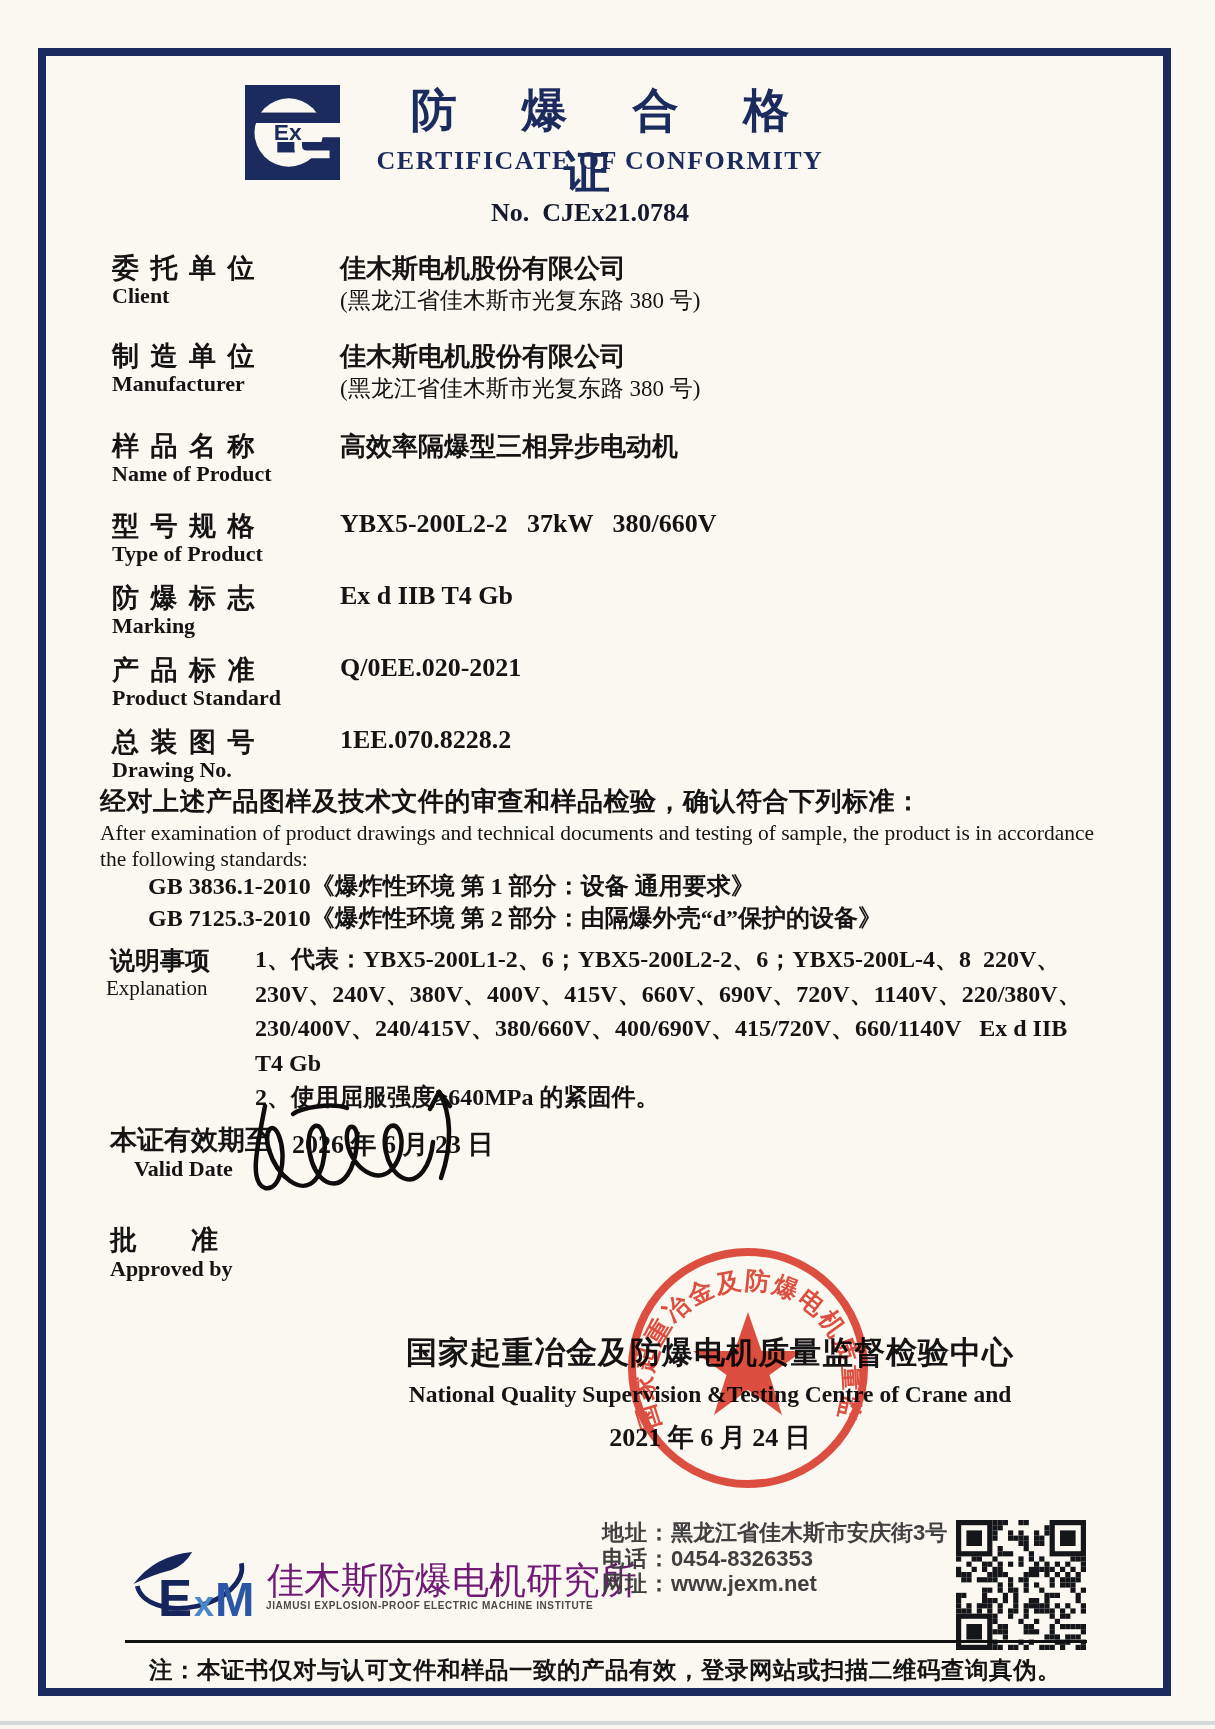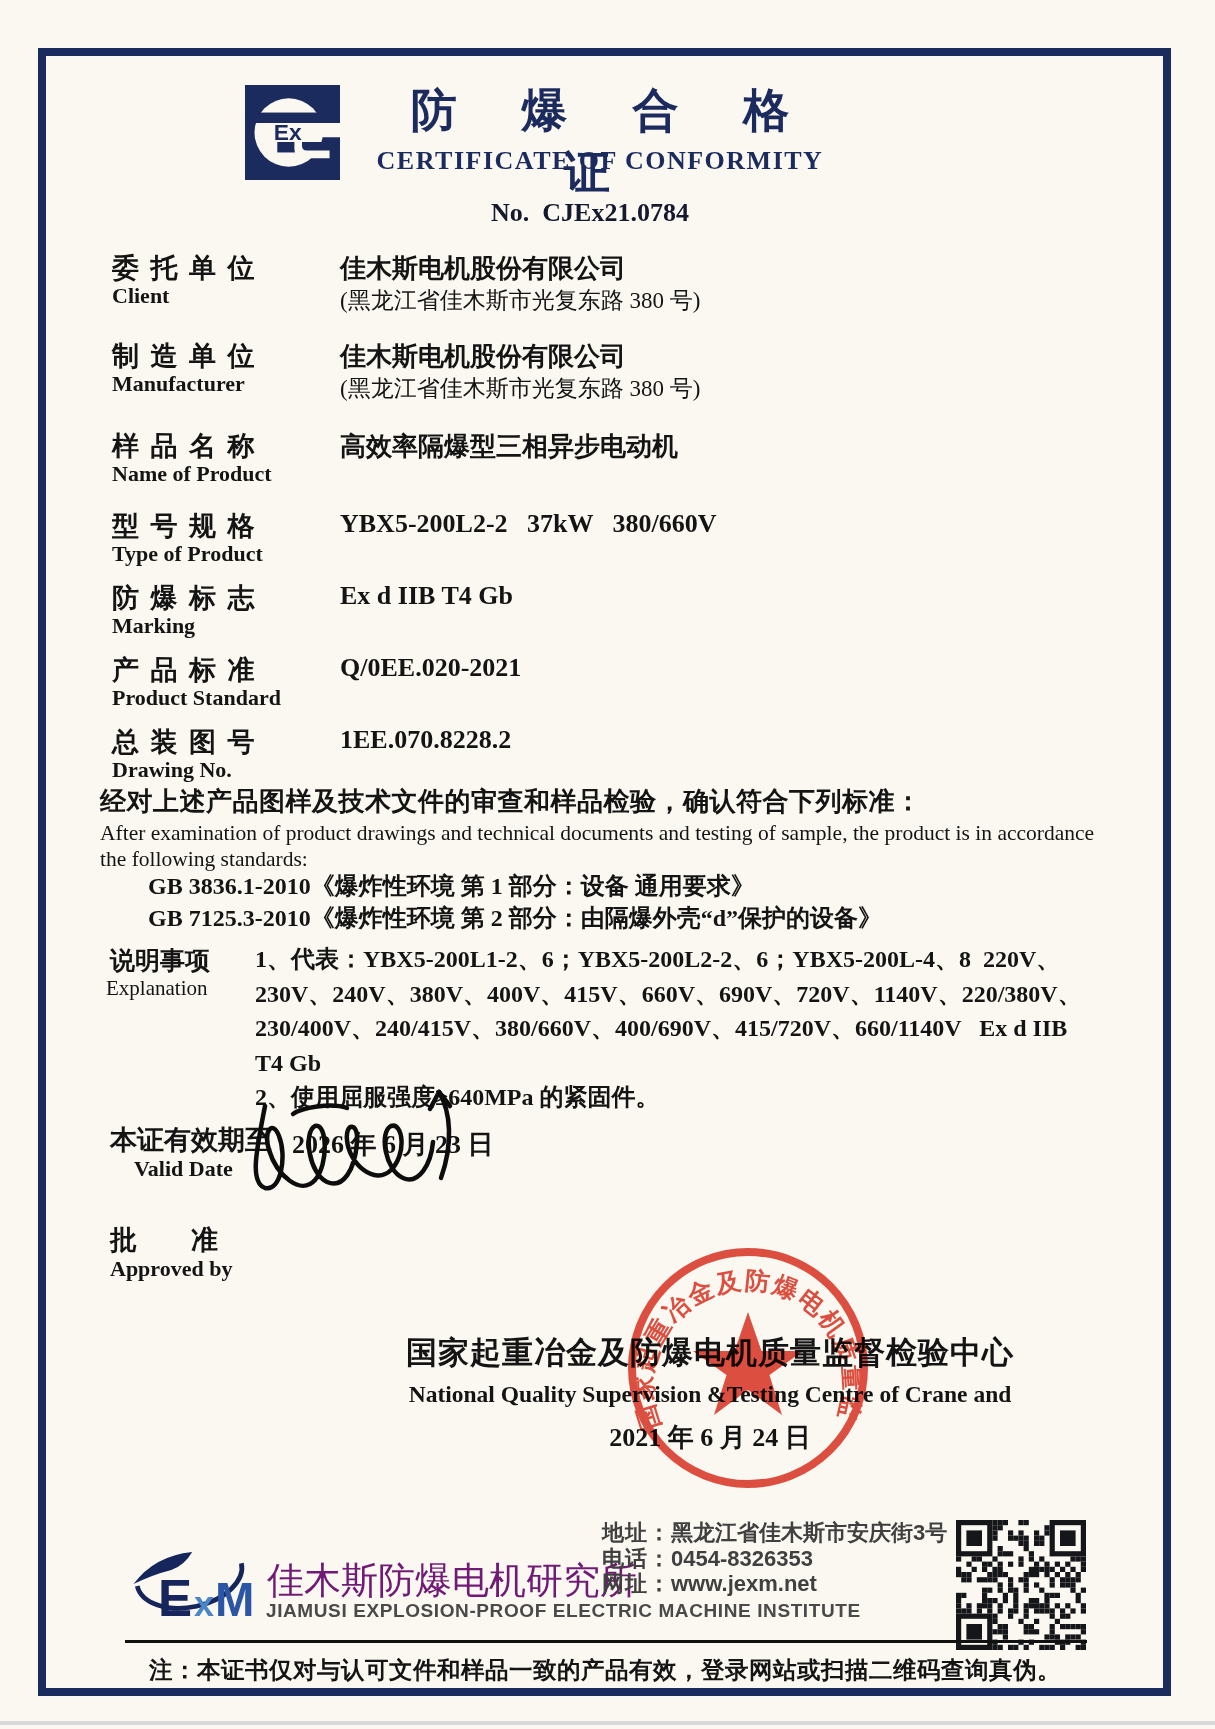--- a/index.html
+++ b/index.html
@@ -63,21 +63,21 @@
   
   .issuer{position:absolute;left:360px;top:1332px;width:700px;text-align:center;}
   .iss-zh{font-size:31px;font-weight:bold;letter-spacing:1px;}
   .iss-en{font-size:23.5px;font-weight:bold;line-height:30px;margin-top:5px;font-family:"Liberation Serif",serif;}
   .iss-date{font-size:26px;font-weight:600;margin-top:11px;font-family:"Liberation Serif",serif;}
   .stamp-svg{position:absolute;left:618px;top:1238px;width:260px;height:260px;mix-blend-mode:multiply;}
 
   
   .flogo-svg{position:absolute;left:124px;top:1538px;width:142px;height:96px;}
   .inst-zh{position:absolute;left:267px;top:1556px;font-size:37px;font-weight:normal;color:#701a75;}
-  .inst-en{position:absolute;left:266px;top:1600px;font-size:19px;color:#4a4a4a;letter-spacing:0.6px;font-weight:600;}
+  .inst-en{position:absolute;left:266px;top:1600px;font-size:10px;color:#4a4a4a;letter-spacing:0.6px;font-weight:600;}
   .contact{position:absolute;left:602px;top:1520px;}
   .crow{font-size:22px;line-height:25.5px;color:#404040;}
   .clabel{font-weight:bold;letter-spacing:1px;}
   .cvalue{font-weight:600;}
   .qr-svg{position:absolute;left:956px;top:1520px;width:130px;height:130px;}
   .foot-rule{position:absolute;left:125px;top:1640px;width:962px;height:3px;background:#111;}
   .note{position:absolute;left:50px;top:1654px;width:1110px;text-align:center;font-size:23.5px;font-weight:bold;letter-spacing:0.5px;}
   .scan-line{position:absolute;left:0;top:1721px;width:1215px;height:4px;background:#b9bdca;opacity:0.55;}
 </style>
 </head>

